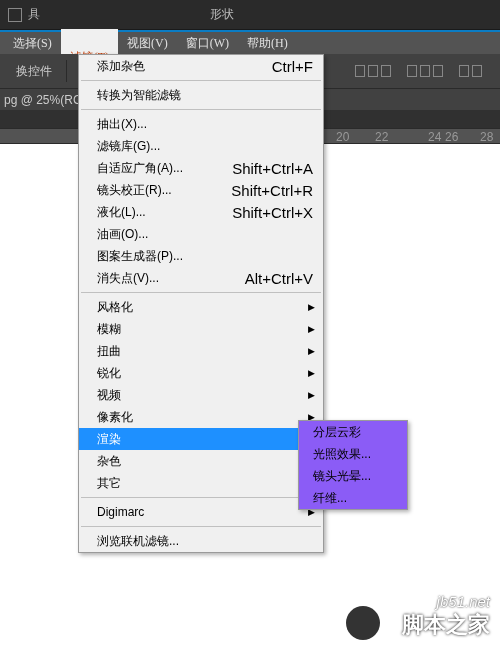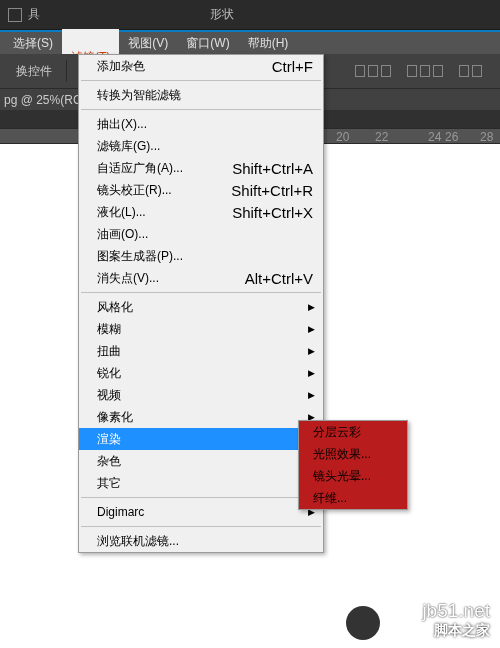--- a/index.html
+++ b/index.html
@@ -2,45 +2,45 @@
 <html><head>
 <meta charset="utf-8">
 <style>
 *{margin:0;padding:0;box-sizing:border-box;font-family:"Microsoft YaHei",Tahoma,sans-serif;font-size:12px;}
 body{background:#fff;width:500px;height:648px;overflow:hidden;position:relative;}
 .top-strip{height:30px;background:#2a2a2a;border-bottom:1px solid #1a1a1a;display:flex;align-items:center;padding-left:8px;color:#bbb;}
 .top-strip .shape-label{margin-left:170px;}
 .top-strip .tool-icon{width:14px;height:14px;border:1px solid #888;margin-right:6px;}
 .blue-line{height:2px;background:#0a7cc4;}
 .tab-bar{height:22px;background:#535353;display:flex;align-items:center;padding-left:4px;color:#e0e0e0;}
-.tab-bar .menu{padding:20px 9px;cursor:pointer;}
+.tab-bar .menu{padding:20px 9px;cursor:pointer;font-family:Liberation Serif, serif;}
 .tab-bar .menu.active{background:#f0f0f0;color:#c2410c;margin-top:29px;}
 .option-bar{height:34px;background:#414141;display:flex;align-items:center;padding-left:8px;color:#ccc;position:relative;}
 .option-bar .ctrl-label{padding:0 8px;}
 .option-bar .sep{width:1px;height:22px;background:#2a2a2a;margin:0 6px;}
 .option-bar .icon-group{position:absolute;right:18px;display:flex;gap:16px;}
 .option-bar .ig{display:flex;gap:3px;}
 .option-bar .ig div{width:10px;height:12px;border:1px solid #888;}
 .doc-bar{height:22px;background:#414141;color:#ccc;display:flex;align-items:center;padding-left:4px;border-top:1px solid #2a2a2a;}
 .dark-area{height:18px;background:#303030;}
 .ruler{height:16px;background:#535353;border-top:1px solid #2a2a2a;border-bottom:1px solid #2a2a2a;position:relative;color:#999;font-size:9px;}
 .ruler span{position:absolute;top:1px;}
 .canvas{background:#fff;height:500px;}
 .dropdown{position:absolute;left:78px;top:54px;width:246px;background:#f0f0f0;border:1px solid #9a9a9a;box-shadow:2px 2px 4px rgba(0,0,0,0.3);}
 .dropdown .item{height:22px;display:flex;align-items:center;padding-left:18px;padding-right:10px;cursor:pointer;color:#000;position:relative;}
 .dropdown .item.highlight{background:#1e90ff;color:#fff;}
 .dropdown .item .sc{margin-left:auto;font-size:15px;}
 .dropdown .item .arrow{position:absolute;right:8px;font-size:9px;}
 .dropdown .sep-line{height:1px;background:#c0c0c0;margin:3px 2px;}
-.submenu{position:absolute;left:298px;top:420px;width:110px;background:#b91c1c;border:1px solid #9a9a9a;box-shadow:2px 2px 4px rgba(0,0,0,0.3);}
+.submenu{position:absolute;left:298px;top:420px;width:110px;background:#8b5cf6;border:1px solid #9a9a9a;box-shadow:2px 2px 4px rgba(0,0,0,0.3);}
 .submenu .item{height:22px;display:flex;align-items:center;padding-left:14px;cursor:pointer;color:#000;}
 .submenu .item.highlight{background:#1e90ff;color:#fff;}
 .watermark{position:absolute;right:10px;bottom:8px;text-align:right;}
-.watermark .wm-url{color:#fff;font-size:19px;text-shadow:0 0 2px #000;}
-.watermark .wm-name{color:#fff;font-size:14px;font-weight:bold;text-shadow:0 0 3px #000;}
+.watermark .wm-url{color:#fff;font-style:italic;font-size:15px;text-shadow:0 0 2px #000;}
+.watermark .wm-name{color:#fff;font-size:22px;font-weight:bold;text-shadow:0 0 3px #000;}
 .wm-logo{position:absolute;right:120px;bottom:8px;width:34px;height:34px;border-radius:50%;background:#333;}
 </style>
 </head>
 <body>
 
 <div class="top-strip">
   <div class="tool-icon"></div>
   <span>具</span>
   <span class="shape-label">形状</span>
 </div>

